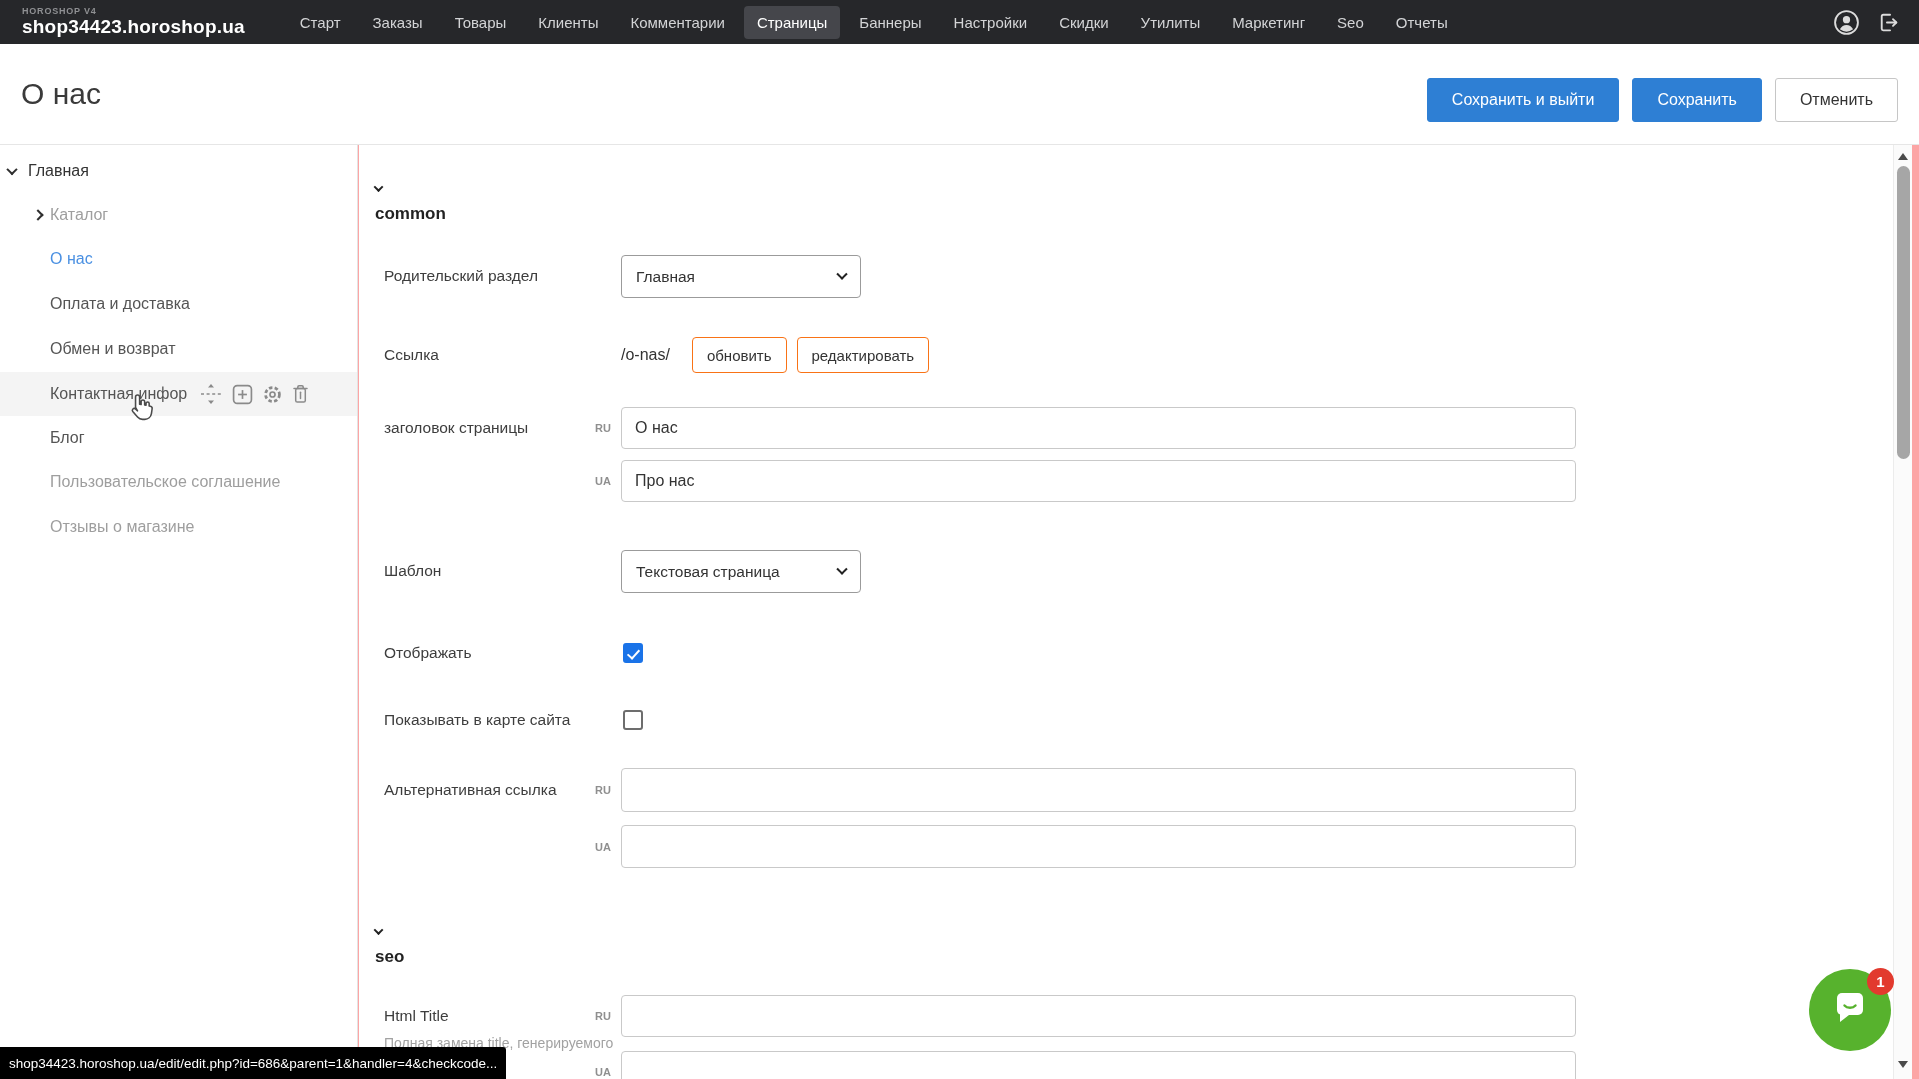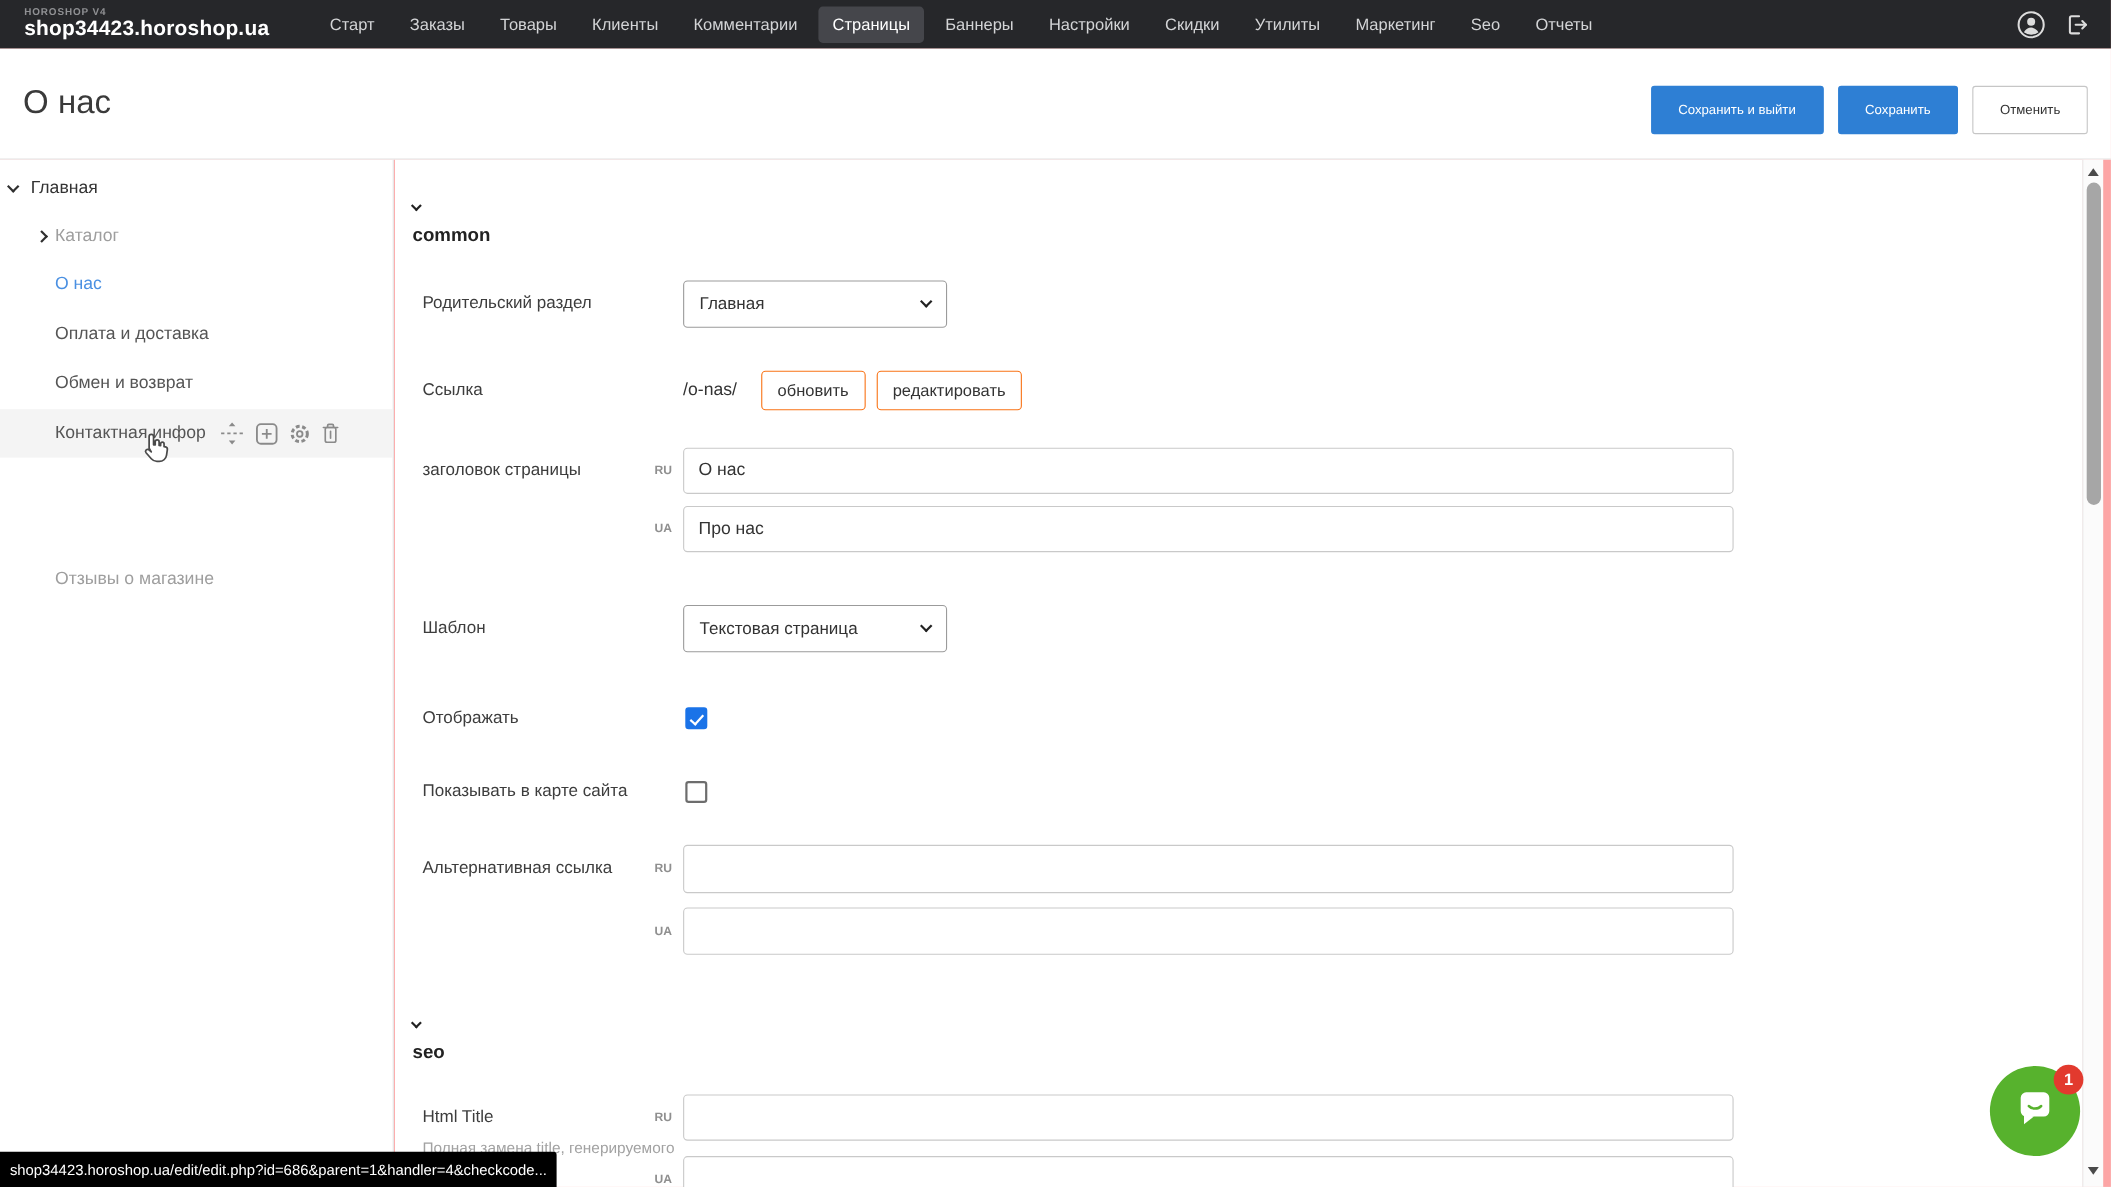--- a/index.html
+++ b/index.html
@@ -18,21 +18,21 @@
     cursor:pointer; white-space:nowrap; }
   .nav-item.active { background:#45464b; color:#fff; }
   .topbar-icons { margin-left:auto; margin-right:18px; display:flex; align-items:center; gap:16px; }
   .topbar-icons span { display:inline-flex; cursor:pointer; }
 
   
   .page-header { position:absolute; left:0; top:44px; width:1919px; height:101px; background:#fff;
     border-bottom:1px solid #e6e6e6; display:flex; align-items:center; padding:0 21px; z-index:20; }
   .page-title { font-size:30px; font-weight:400; color:#3a3a3a; }
   .header-buttons { margin-left:auto; display:flex; gap:13px; }
-  .btn { height:44px; border-radius:3px; font-size:12px; padding:4px 24px; cursor:pointer;
+  .btn { height:44px; border-radius:3px; font-size:16px; padding:4px 24px; cursor:pointer;
     font-family:"Liberation Sans", sans-serif;margin-top:12px; }
   .btn.blue { background:#2e7fd4; border:1px solid #2e7fd4; color:#fff; }
   .btn.white { background:#fff; border:1px solid #c6c6c6; color:#333; }
 
   
   .sidebar { position:absolute; left:0; top:145px; width:358px; height:934px; background:#fff;
     border-right:1px solid #e3e3e3; z-index:10; }
   .tree-row { position:absolute; left:0; width:357px; height:44px; display:flex; align-items:center;
     font-size:16px; color:#555; cursor:pointer; }
   .tree-row.hovered { background:#f4f4f4; }
@@ -203,20 +203,26 @@
         <span>
           <svg width="17" height="20" viewBox="0 0 16 20" fill="none" stroke="#8a8a8a" stroke-width="1.5" stroke-linecap="round">
             <line x1="1.5" y1="4.6" x2="14.5" y2="4.6"></line>
             <path d="M5.3 4.4V3a1.2 1.2 0 0 1 1.2-1.2h3A1.2 1.2 0 0 1 10.7 3v1.4"></path>
             <rect x="3.2" y="4.6" width="9.6" height="13.4" rx="1.6"></rect>
             <line x1="8" y1="8.2" x2="8" y2="14.4"></line>
           </svg>
         </span>
       </span>
     </div>
+    <div class="tree-row lvl1" style="top:271px">
+      <span class="tree-label">Блог</span>
+    </div>
+    <div class="tree-row lvl1 muted" style="top:315px">
+      <span class="tree-label">Пользовательское соглашение</span>
+    </div>
     <div class="tree-row lvl1 muted" style="top:360px">
       <span class="tree-label">Отзывы о магазине</span>
     </div>
     <span class="cursor-hand">
       <svg width="32" height="34" viewBox="0 0 24 26">
         <path d="M8.6 12.6V4.6a1.55 1.55 0 0 1 3.1 0v5.6l1.15.15V8.2a1.35 1.35 0 0 1 2.7 0v2.5l1.05.15V9.6a1.2 1.2 0 0 1 2.4 0v1.9l.95.2c.85.2 1.45 1 1.33 1.87l-.55 3.8a5.1 5.1 0 0 1-5.05 4.33h-1.7a5.1 5.1 0 0 1-3.85-1.76l-3.67-4.23a1.42 1.42 0 0 1 2.05-1.95l1.6 1.4z" fill="#fff" stroke="#4a4a4a" stroke-width="1.2" stroke-linejoin="round"></path>
       </svg>
     </span>
   </aside>
 

